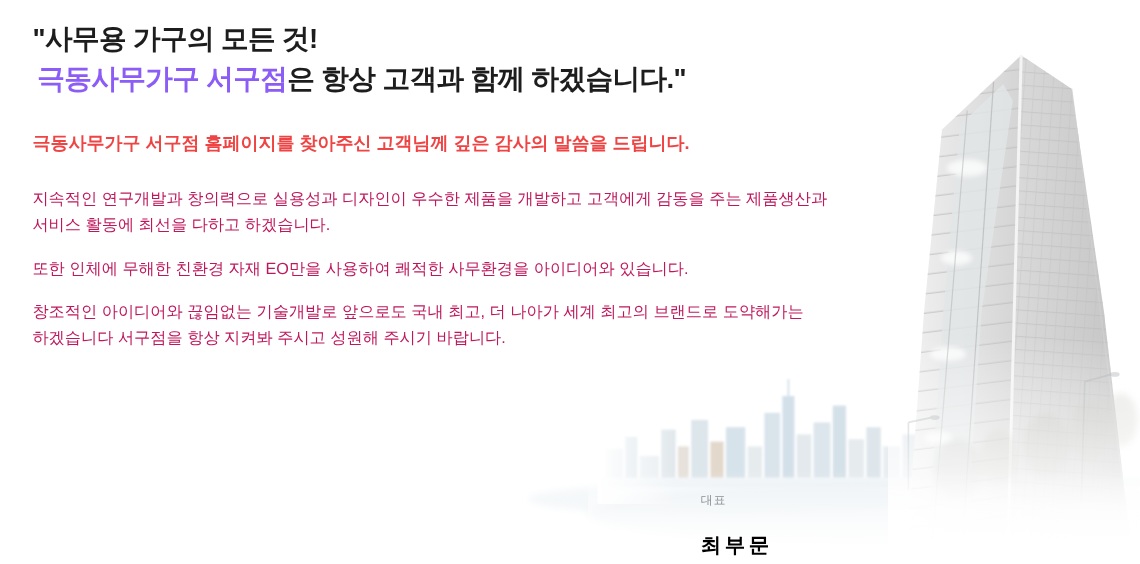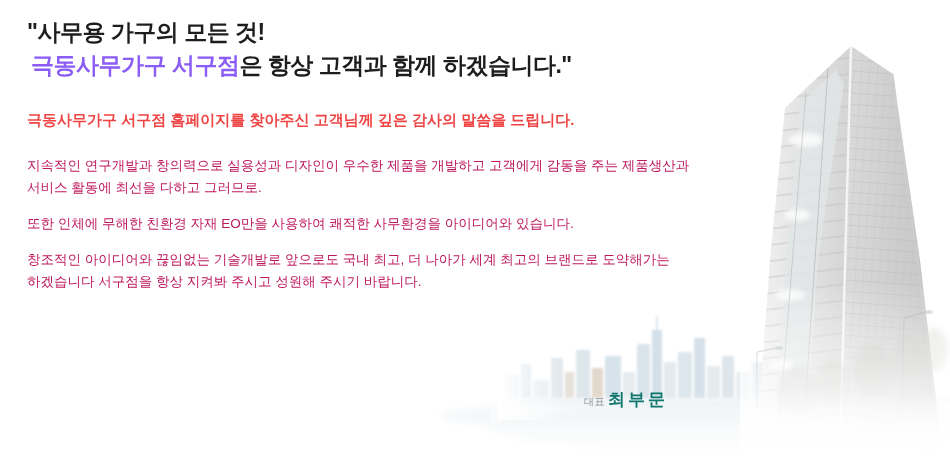--- a/index.html
+++ b/index.html
@@ -46,35 +46,36 @@
   .para {
     font-size: 13.5px;
     color: #be185d;
     line-height: 22px;
     margin-bottom: 14px;
   }
   .para .p-line { white-space: nowrap; }
   .signature {
     position: absolute;
     left: 584px;
-    top: 388px;
+    top: 410px;
     z-index: 1;
     display: flex;
     align-items: baseline;
-    gap: 3px;
+    gap: 19px;
+    flex-direction: column;
   }
   .sig-label {
     font-size: 10px;
     color: #8b9094;
     letter-spacing: 0.5px;
   }
   .sig-name {
     font-size: 17px;
     font-weight: bold;
-    color: #0f766e;
+    color: #000000;
     letter-spacing: 3px;
   }
 </style>
 </head>
 <body>
 
 <div class="page">
 
   <svg class="art" viewBox="0 0 950 470" width="950" height="470" aria-hidden="true">
     <defs>
@@ -195,21 +196,21 @@
 
     <div class="page-title">
       <div class="h-line1">"사무용 가구의 모든 것!</div>
       <div class="h-line2"><span class="highlight">극동사무가구 서구점</span><span>은 항상 고객과 함께 하겠습니다."</span></div>
     </div>
 
     <div class="intro-line">극동사무가구 서구점 홈페이지를 찾아주신 고객님께 깊은 감사의 말씀을 드립니다.</div>
 
     <div class="para">
       <div class="p-line">지속적인 연구개발과 창의력으로 실용성과 디자인이 우수한 제품을 개발하고 고객에게 감동을 주는 제품생산과</div>
-      <div class="p-line">서비스 활동에 최선을 다하고 그러므로.</div>
+      <div class="p-line">서비스 활동에 최선을 다하고 하겠습니다.</div>
     </div>
 
 
     <div class="para">
       <div class="p-line">또한 인체에 무해한 친환경 자재 EO만을 사용하여 쾌적한 사무환경을 아이디어와 있습니다.</div>
     </div>
 
     <div class="para">
       <div class="p-line">창조적인 아이디어와 끊임없는 기술개발로 앞으로도 국내 최고, 더 나아가 세계 최고의  브랜드로 도약해가는</div>
       <div class="p-line">하겠습니다 서구점을 항상 지켜봐 주시고 성원해 주시기 바랍니다.</div>

